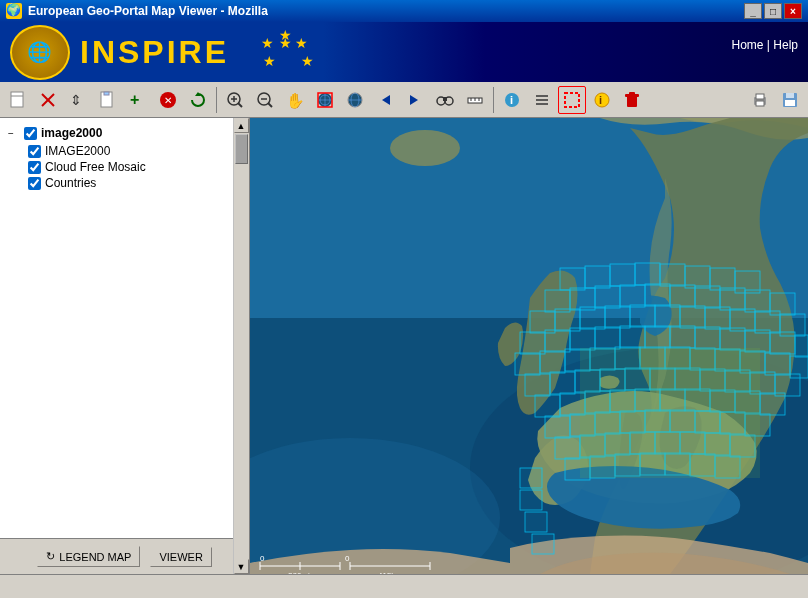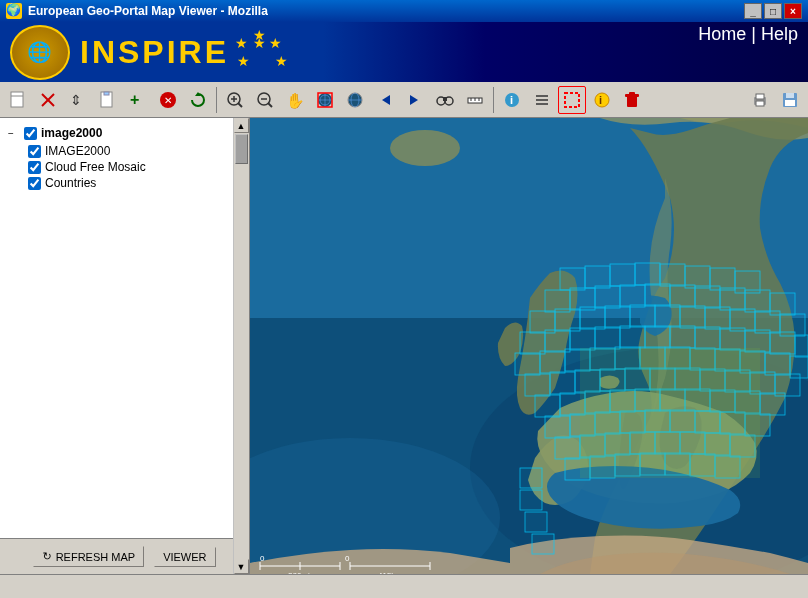--- a/index.html
+++ b/index.html
@@ -42,32 +42,32 @@
       display: flex; align-items: center; justify-content: center;
       margin-right: 10px;
     }
     #header .logo-inner { font-size: 20px; }
     #header .map-viewer-text {
       color: white; font-size: 28px; font-weight: bold; letter-spacing: 2px;
       text-shadow: 1px 1px 2px #000;
       flex: 1;
     }
     #header .inspire-area {
-      display: flex; align-items: center; gap: 2px; justify-content: flex-end;
+      display: flex; align-items: center; gap: 28px; justify-content: flex-end;
     }
     #header .inspire-text {
       color: #ffcc00; font-size: 32px; font-weight: bold; letter-spacing: 3px;
     }
     #header .stars-area {
       position: relative; width: 60px; height: 55px;
     }
     .star { color: #ffcc00; position: absolute; font-size: 14px; }
     #header .nav-links {
-      position: absolute; right: 10px; top: 2px;
-      color: white; font-size: 18px; text-align: right;
+      position: absolute; right: 10px; top: 16px;
+      color: white; font-size: 12px; text-align: right;
     }
     #header .nav-links a { color: white; text-decoration: none; }
 
     
     #toolbar {
       background: #d4d0c8;
       height: 36px;
       display: flex;
       align-items: center;
       padding: 2px 4px;
@@ -394,21 +394,21 @@
       <div class="scroll-arrow">▲</div>
       <div class="scroll-track">
         <div class="scroll-thumb"></div>
       </div>
       <div class="scroll-arrow">▼</div>
     </div>
 
     <div id="left-bottom">
       <button class="bottom-btn">
         <span>↻</span>
-        <span>REFRESH MAP</span>
+        <span>LEGEND MAP</span>
       </button>
       <button class="bottom-btn">
         <span>VIEWER</span>
       </button>
     </div>
   </div>
 
   <div id="map-area">
     <svg id="map-svg" viewBox="0 0 558 456" xmlns="http://www.w3.org/2000/svg">
 

